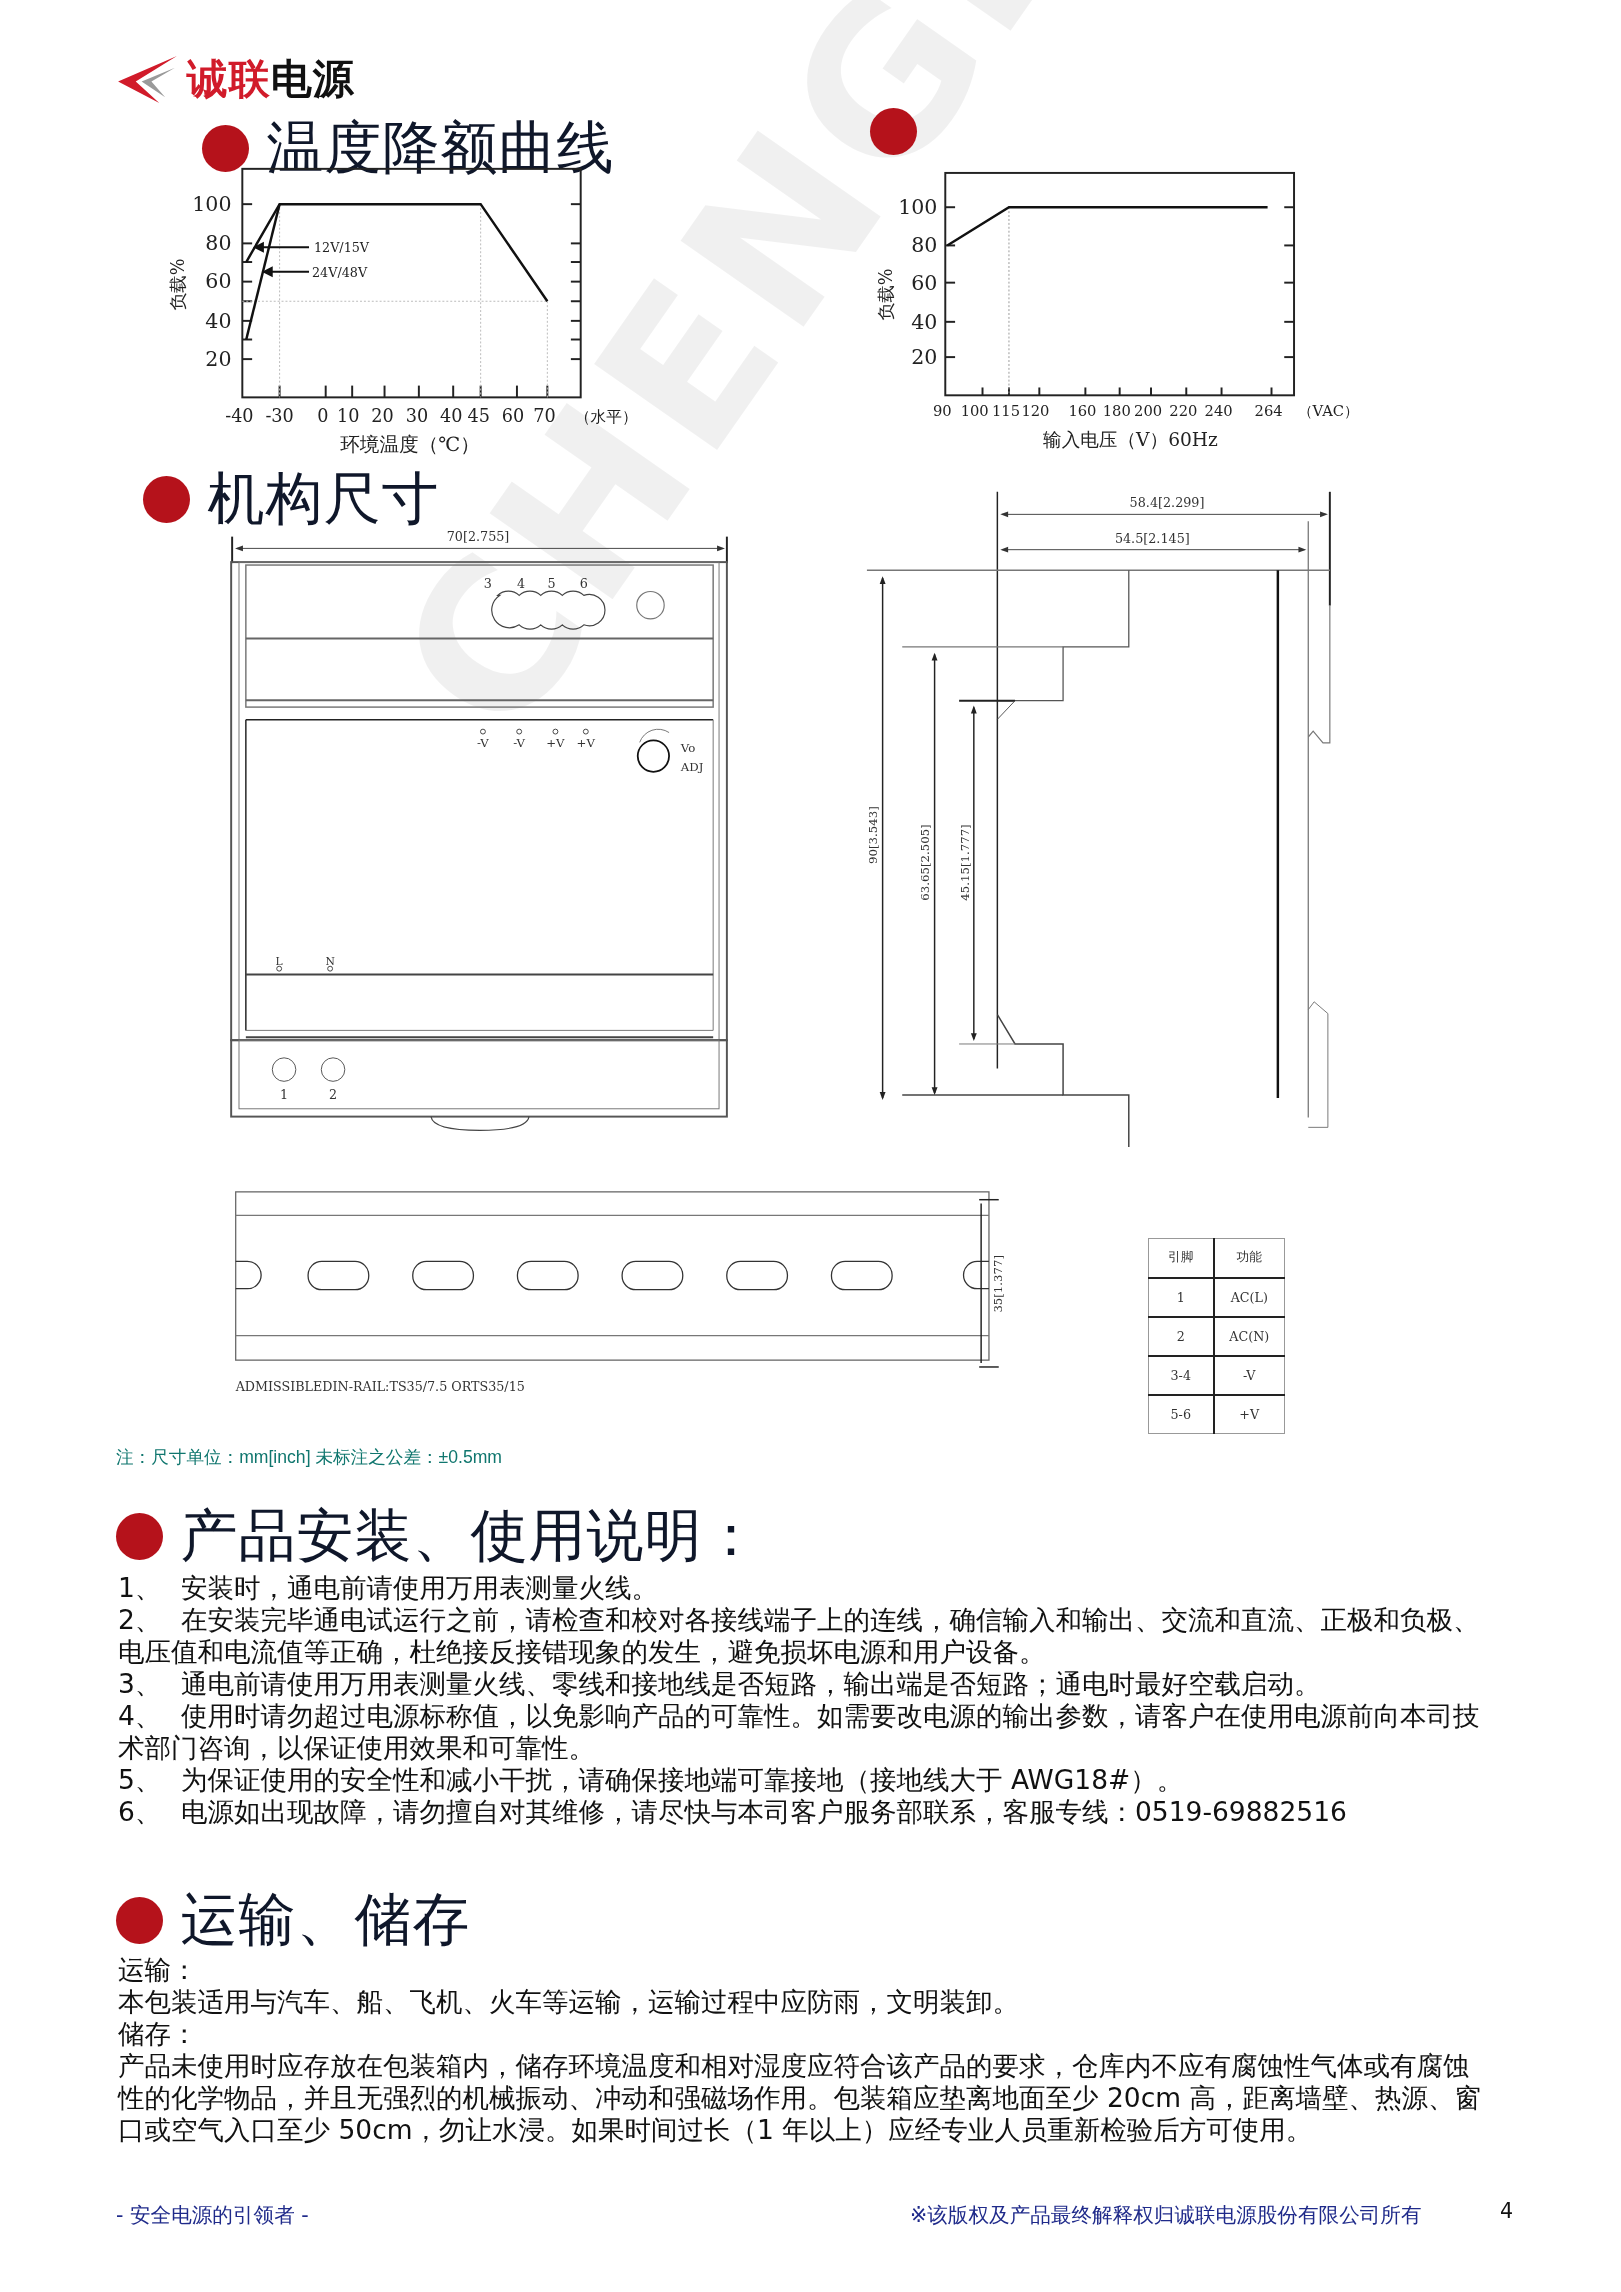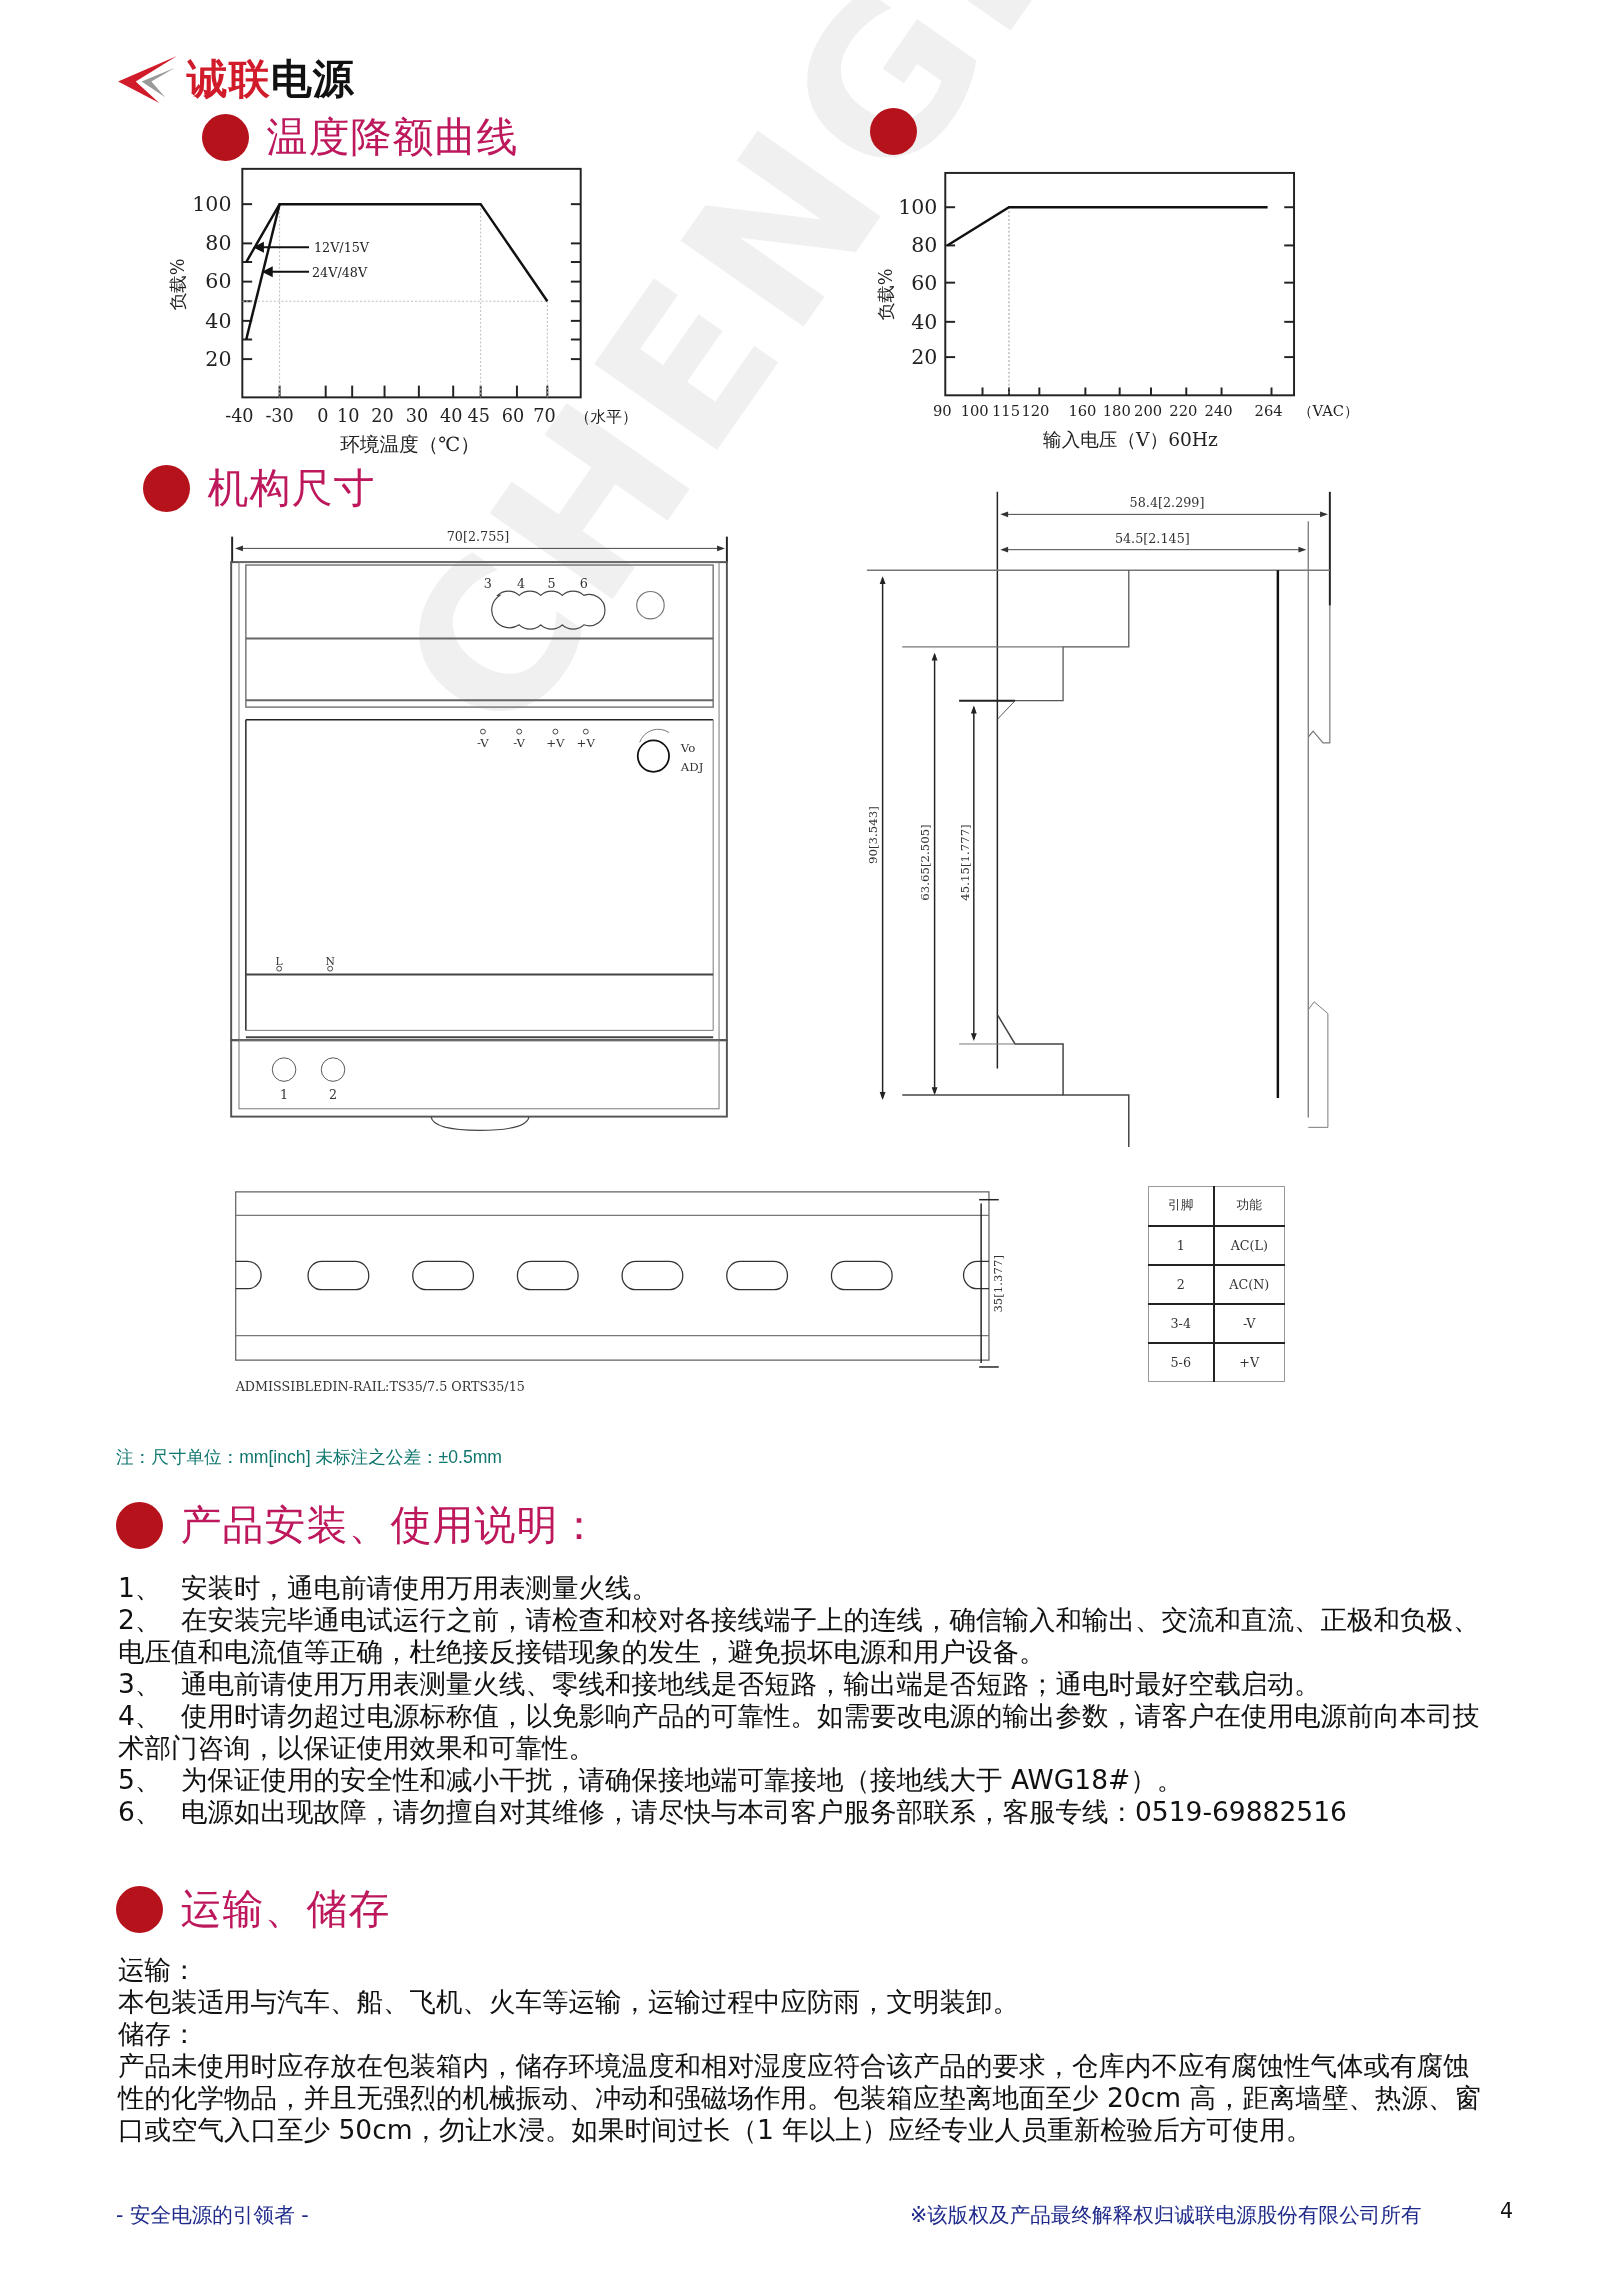--- a/index.html
+++ b/index.html
@@ -5,21 +5,21 @@
   * { box-sizing: border-box; margin: 0; padding: 0; }
   html, body { width: 1621px; height: 2293px; background: #ffffff; }
   body { position: relative; font-family: "DejaVu Sans", "Liberation Sans", sans-serif; color: #111; overflow: hidden; }
   .abs { position: absolute; }
   .logo { left: 116px; top: 51px; width: 255px; height: 57px; display: flex; align-items: center; }
   .logo-text { font-size: 41px; font-weight: bold; letter-spacing: 1px; margin-left: 7.8px; }
   .logo-red { color: #d11b2a; }
   .logo-black { color: #111; }
   .sec-head { display: flex; align-items: center; }
   .dot { width: 47px; height: 47px; border-radius: 50%; background: #b5121b; flex: none; }
-  .sec-title { color: #be185d; font-size: 41px; margin-left: 17.6px; letter-spacing: 1px; }
+  .sec-title { color: #0f172a; font-size: 57px; margin-left: 17.6px; letter-spacing: 1px; }
   .chart-svg text { font-family: "DejaVu Serif", "Liberation Serif", serif; fill: #222; }
   .draw text { font-family: "DejaVu Serif", "Liberation Serif", serif; fill: #333; }
   .note { left: 116px; top: 1445px; font-size: 17.6px; font-family: Liberation Sans, sans-serif; color: #0f766e; }
   .body-text { font-size: 26.5px; line-height: 32px; color: #111; }
   .list-item { display: flex; }
   .list-item .num { width: 63px; flex: none; }
   .footer { font-size: 20.6px; color: #1f2a8a; }
   .watermark { left: 353px; top: 637px; font-size: 206px; font-weight: bold; color: rgba(0,0,0,0.06);
      transform: rotate(-55deg); transform-origin: left top; white-space: nowrap; letter-spacing: 9.8px;
      font-family: "DejaVu Sans", sans-serif; pointer-events: none; }
@@ -305,21 +305,21 @@
   <rect x="619" y="77" width="62" height="29" rx="14" fill="none" stroke="#333" stroke-width="1.3"></rect>
   <path d="M780,77 h-12 a14,14 0 0,0 0,28 h12" fill="none" stroke="#333" stroke-width="1.3"></path>
   <text x="10" y="210" font-size="13">ADMISSIBLEDIN-RAIL:TS35/7.5 ORTS35/15</text>
 
   <line x1="770" y1="14" x2="790" y2="14" stroke="#222" stroke-width="1.5"></line>
   <line x1="770" y1="185" x2="790" y2="185" stroke="#222" stroke-width="1.5"></line>
   <line x1="772" y1="18" x2="772" y2="181" stroke="#222" stroke-width="1.5"></line>
   <text x="0" y="0" font-size="12" text-anchor="middle" transform="translate(793,100) rotate(-90)">35[1.377]</text>
 </svg>
 
-<div class="abs" style="left:1148px; top:1186px;">
+<div class="abs" style="left:1148px; top:1238px;">
   <table class="pins">
     <tbody>
         <tr>
       <td>引脚</td>
       <td>功能</td>
     </tr>
     <tr>
       <td>1</td>
       <td>AC(L)</td>
     </tr>

